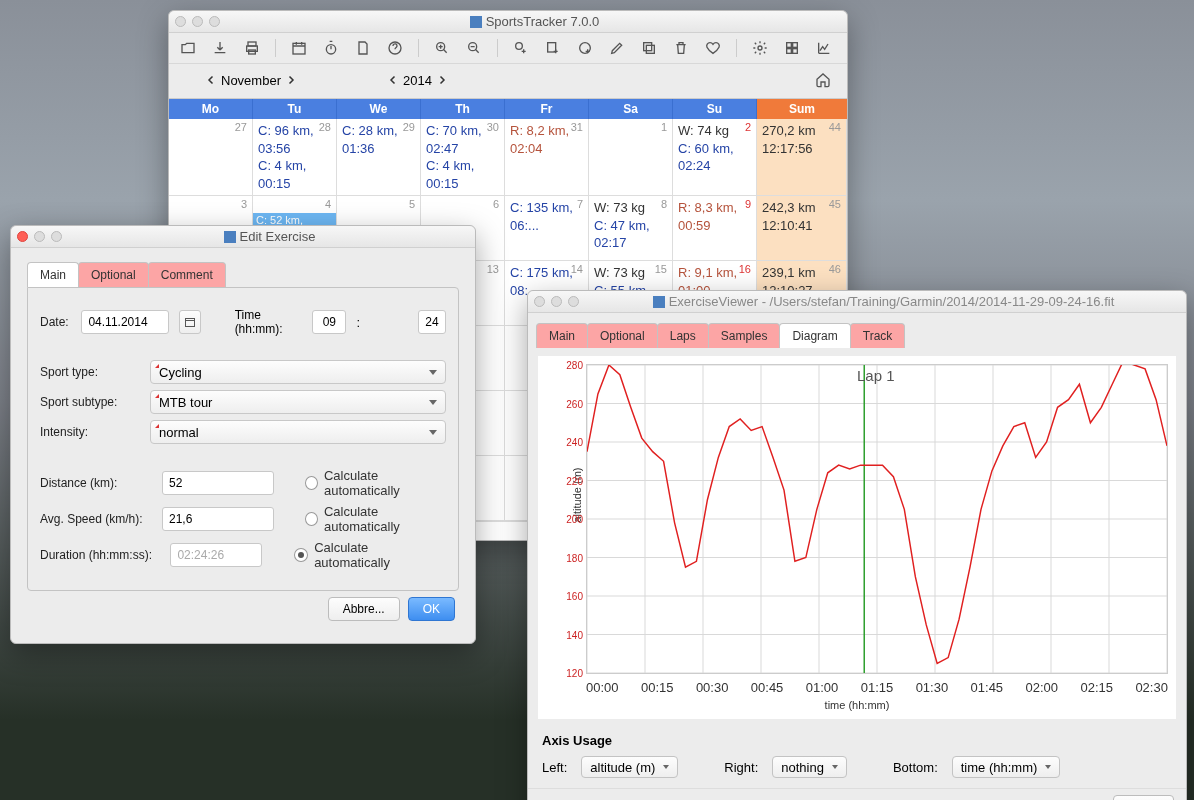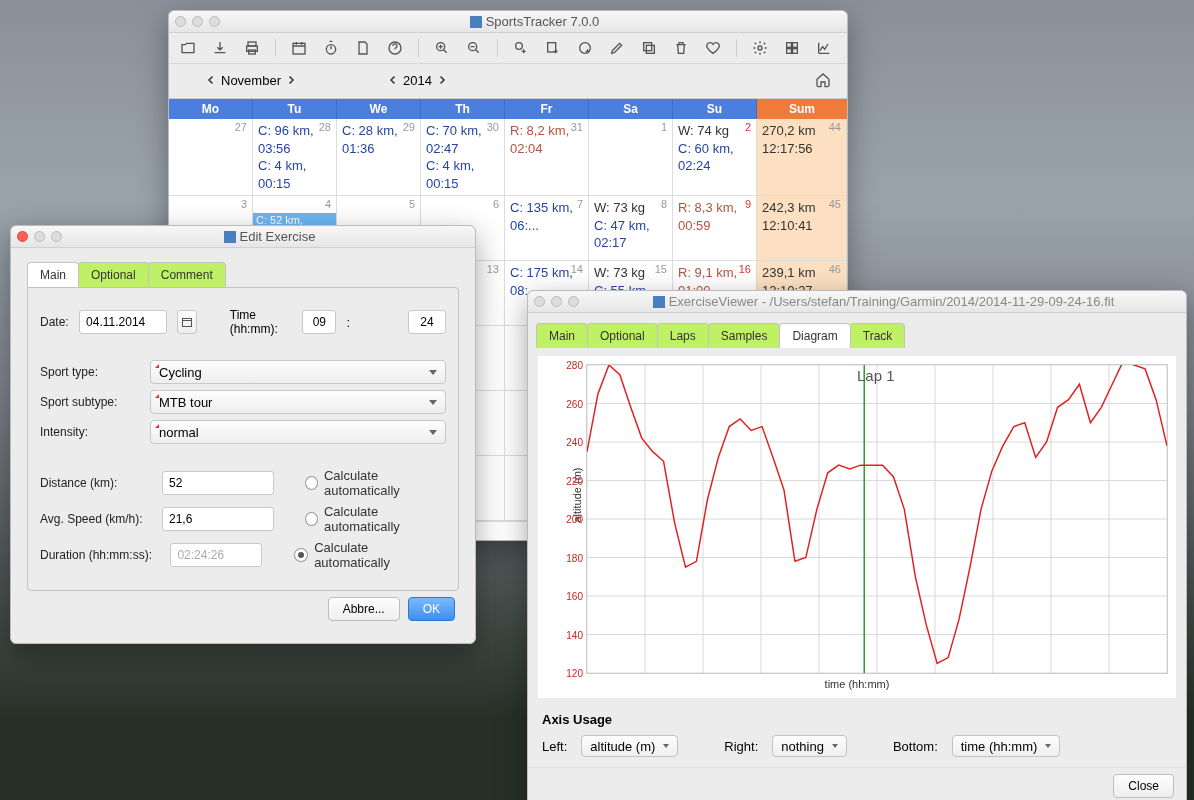--- a/index.html
+++ b/index.html
@@ -31,21 +31,21 @@
   .cell.sum { background: #fce0c1; }
   .cell .dn { position: absolute; top: 2px; right: 5px; color: #999; font-size: 11px; }
   .cell .dn.red { color: #d33; }
   .cell .ent { color: #2544a6; font-size: 11px; line-height: 1.35; }
   .cell .ent .r { color: #b5533c; }
   .cell .ent .k { color: #333; }
   .cell .selbar { background: #6db7f3; color: #fff; padding: 1px 3px; margin: 14px -5px 0 -5px; font-size: 11px; }
 
   
   .tabs { display: flex; padding: 8px 8px 0; gap: 0; }
-  .tab { padding: 5px 12px; background: #bef264; border: 1px solid #c3c3c3; border-bottom: none; border-radius: 4px 4px 0 0; margin-right: -1px; color: #333; cursor: pointer; font-size: 12px; }
+  .tab { padding: 5px 12px; background: #fca5a5; border: 1px solid #c3c3c3; border-bottom: none; border-radius: 4px 4px 0 0; margin-right: -1px; color: #333; cursor: pointer; font-size: 12px; }
   .tab.active { background: #fff; }
   .tabbody { margin: 0 8px; border: 1px solid #c3c3c3; border-radius: 0 4px 4px 4px; padding: 14px 12px; background: #fff0; }
   .dlgbody { padding: 6px 8px 10px; }
   .frow { display: flex; align-items: center; gap: 10px; margin: 6px 0; }
   .lbl { width: 100px; color: #222; font-size: 12px; }
   .inp { background: #fff; border: 1px solid #c8c8c8; border-radius: 3px; padding: 3px 6px; font-size: 12px; height: 24px; }
   .sel { flex: 1; background: linear-gradient(#fdfdfd,#eee); border: 1px solid #c8c8c8; border-radius: 4px; padding: 3px 8px; height: 24px; display: flex; align-items: center; justify-content: space-between; cursor: pointer; font-size: 12px; position: relative; }
   .sel::before { content:''; position:absolute; left:4px; top:3px; width:0;height:0; border-left:4px solid transparent; border-bottom:4px solid #d33; }
   .sel .caret { width: 0;height:0;border-left:4px solid transparent;border-right:4px solid transparent;border-top:5px solid #666; }
   .chk { display: inline-flex; align-items: center; gap: 6px; font-size: 12px; color: #333; }
@@ -438,21 +438,21 @@
         <span class="datebtn">
             <svg width="12" height="12" viewBox="0 0 24 24" fill="none" stroke="#555" stroke-width="2">
               <rect x="3" y="5" width="18" height="16"></rect>
               <path d="M3 9h18"></path>
             </svg>
           </span>
         <span style="width:16px;"></span>
         <span style="font-size:12px;">Time (hh:mm):</span>
         <input class="inp" style="width: 34px; text-align: center;" value="09">
         <span>:</span>
-        <input class="inp" style="width: 38px; text-align: center; margin-left: 48px;" value="24">
+        <input class="inp" style="width: 28px; text-align: center; margin-left: 48px;" value="24">
       </div>
       <div style="height:12px;"></div>
       <div class="frow">
         <span class="lbl">Sport type:</span>
         <div class="sel">
             <span>Cycling</span>
             <span class="caret"></span>
           </div>
       </div>
       <div class="frow">
@@ -563,20 +563,33 @@
             <line y1="0" y2="310" x1="413" x2="413"></line>
             <line y1="0" y2="310" x1="472" x2="472"></line>
             <line y1="0" y2="310" x1="531" x2="531"></line>
             <line y1="0" y2="310" x1="590" x2="590"></line>
           </g>
           <line x1="282.0125786163522" x2="282.0125786163522" y1="0" y2="310" stroke="#2a9d2a" stroke-width="1.5"></line>
           <path d="M0.0 87.2 L11.1 29.1 L22.3 0.0 L33.4 9.7 L44.5 42.6 L55.7 73.6 L66.8 87.2 L77.9 96.9 L89.1 158.9 L100.2 203.4 L111.3 197.6 L122.5 135.6 L133.6 93.0 L144.7 62.0 L155.8 54.3 L167.0 65.9 L178.1 62.0 L189.2 93.0 L200.4 125.9 L211.5 197.6 L222.6 193.8 L233.8 145.3 L244.9 108.5 L256.0 100.8 L267.2 104.6 L278.3 100.8 L289.4 100.8 L300.6 100.8 L311.7 112.4 L322.8 145.3 L334.0 213.1 L345.1 261.6 L356.2 300.3 L367.4 294.5 L378.5 255.8 L389.6 203.4 L400.8 145.3 L411.9 106.6 L423.0 81.4 L434.2 62.0 L445.3 58.1 L456.4 93.0 L467.5 77.5 L478.7 42.6 L489.8 34.9 L500.9 19.4 L512.1 58.1 L523.2 42.6 L534.3 19.4 L545.5 -3.9 L556.6 0.0 L567.7 3.9 L578.9 34.9 L590.0 81.4 " fill="none" stroke="#e02020" stroke-width="1.5"></path>
         </svg>
       <span class="lap-label" id="lapLabel" style="left: 270.013px; top: 2px;">Lap 1</span>
     </div>
+    <div class="xticks" id="xticks">
+        <span>00:00</span>
+        <span>00:15</span>
+        <span>00:30</span>
+        <span>00:45</span>
+        <span>01:00</span>
+        <span>01:15</span>
+        <span>01:30</span>
+        <span>01:45</span>
+        <span>02:00</span>
+        <span>02:15</span>
+        <span>02:30</span>
+      </div>
     <div class="xlabel">time (hh:mm)</div>
   </div>
 
   <div class="axis-usage">
     <b>Axis Usage</b>
     <div class="row">
       <span>Left:</span>
       <div class="smallsel">
           <span>altitude (m)</span>
           <span class="caret" style="border-top:4px solid #666;border-left:3px solid transparent;border-right:3px solid transparent;"></span>

